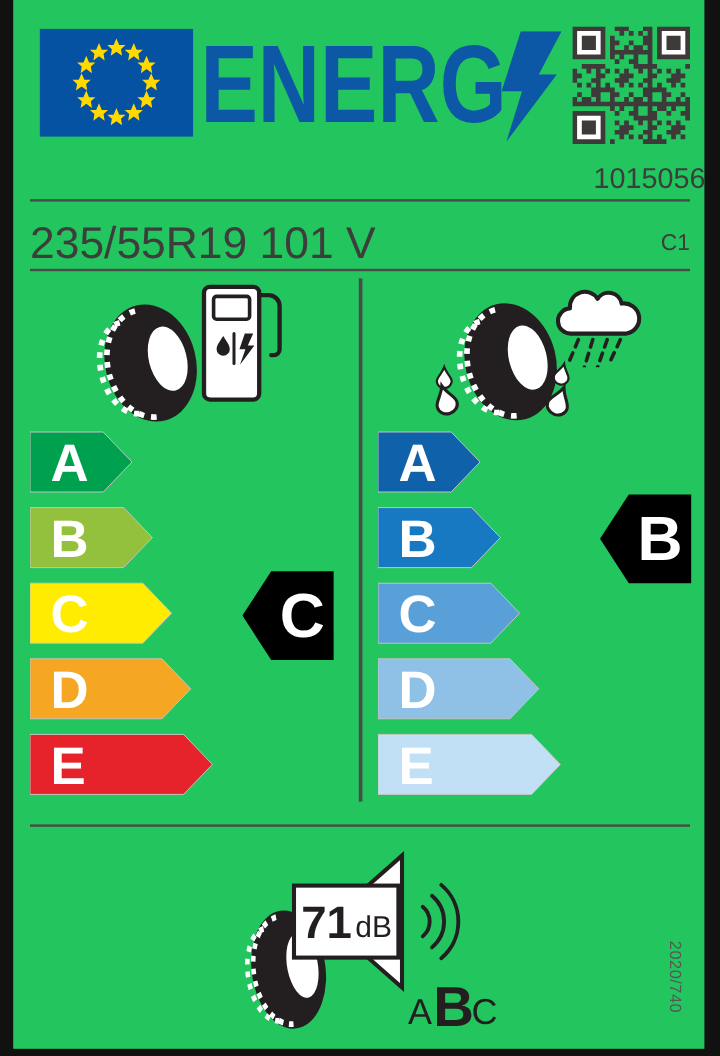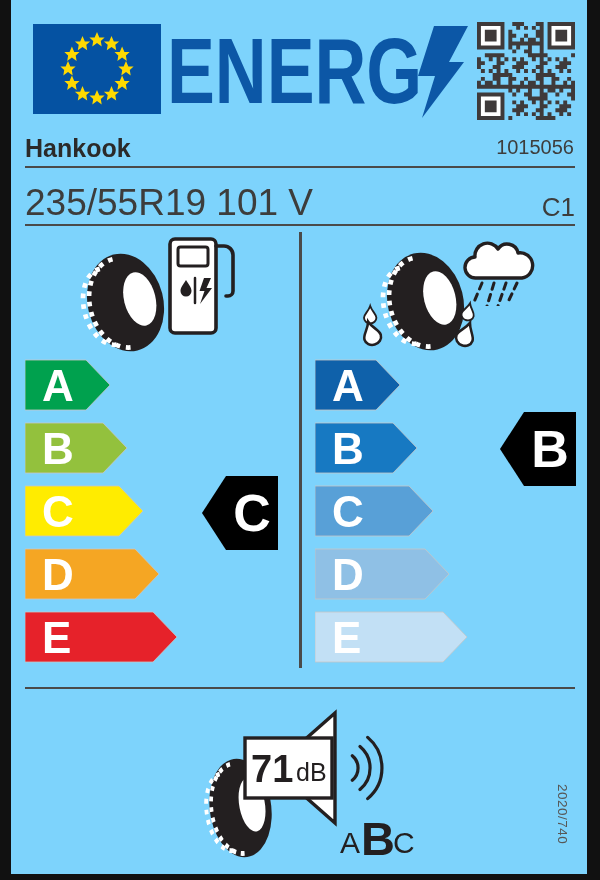--- a/index.html
+++ b/index.html
@@ -1,24 +1,24 @@
 <!DOCTYPE html>
 <html><head>
 <meta charset="utf-8">
 <style>
   html,body{margin:0;padding:0;background:#fff;}
-  #label{position:relative;width:600px;height:880px;background:#7dd3fc;overflow:hidden;
+  #label{position:relative;width:600px;height:880px;background:#22c55e;overflow:hidden;
          font-family:"Liberation Sans",sans-serif;color:#2b2a29;}
   .abs{position:absolute;}
   .border-strip{position:absolute;background:#111;}
   .brand{left:25px;top:134px;font-size:25px;font-weight:bold;color:#2b2a29;}
-  .article{right:26px;top:136px;font-size:20px;color:#3d3d3c;}
+  .article{right:12px;top:136px;font-size:24px;color:#3d3d3c;}
   .rule{position:absolute;left:25px;width:550px;height:2px;background:#4a4a49;}
   .tsize{left:25px;top:182px;font-size:37px;color:#3d3d3c;}
-  .tclass{right:25px;top:192px;font-size:26px;color:#3d3d3c;}
+  .tclass{right:25px;top:192px;font-size:19px;color:#3d3d3c;}
   .vdiv{position:absolute;left:299px;top:232px;width:3px;height:436px;background:#4a4a49;}
   .energy-word{left:167px;top:25px;font-size:92px;line-height:92px;font-weight:bold;
                color:#0c57a6;letter-spacing:0px;transform:scaleX(0.78);transform-origin:left top;
                white-space:nowrap;}
   .reg{left:555px;top:784px;font-size:13.5px;color:#575756;writing-mode:vertical-rl;letter-spacing:0.5px;}
   svg text{font-family:"Liberation Sans",sans-serif;}
 </style>
 </head>
 <body>
 
@@ -68,21 +68,20 @@
 
   <svg class="abs" style="left:477px;top:22px;" width="98" height="98" viewBox="0 0 25 25" fill="#3f3a3a">
     <g>
       <path d="M0 0h7v7h-7z M18 0h7v7h-7z M0 18h7v7h-7z" fill="#3f3a3a"></path>
       <path d="M1 1h5v5h-5z M19 1h5v5h-5z M1 19h5v5h-5z" fill="#fff"></path>
       <path d="M2 2h3v3h-3z M20 2h3v3h-3z M2 20h3v3h-3z" fill="#3f3a3a"></path>
       <path id="qr-modules" d="M9 0h1v1h-1zM10 0h1v1h-1zM11 0h1v1h-1zM15 0h1v1h-1zM16 0h1v1h-1zM10 1h1v1h-1zM12 1h1v1h-1zM14 1h1v1h-1zM16 1h1v1h-1zM8 2h1v1h-1zM15 2h1v1h-1zM16 2h1v1h-1zM8 3h1v1h-1zM9 3h1v1h-1zM12 3h1v1h-1zM15 3h1v1h-1zM16 3h1v1h-1zM8 4h1v1h-1zM11 4h1v1h-1zM13 4h1v1h-1zM14 4h1v1h-1zM16 4h1v1h-1zM8 5h1v1h-1zM9 5h1v1h-1zM10 5h1v1h-1zM11 5h1v1h-1zM12 5h1v1h-1zM13 5h1v1h-1zM14 5h1v1h-1zM15 5h1v1h-1zM16 5h1v1h-1zM8 6h1v1h-1zM10 6h1v1h-1zM13 6h1v1h-1zM16 6h1v1h-1zM9 7h1v1h-1zM12 7h1v1h-1zM13 7h1v1h-1zM16 7h1v1h-1zM2 8h1v1h-1zM3 8h1v1h-1zM4 8h1v1h-1zM5 8h1v1h-1zM6 8h1v1h-1zM13 8h1v1h-1zM14 8h1v1h-1zM15 8h1v1h-1zM16 8h1v1h-1zM17 8h1v1h-1zM24 8h1v1h-1zM0 9h1v1h-1zM3 9h1v1h-1zM5 9h1v1h-1zM7 9h1v1h-1zM9 9h1v1h-1zM11 9h1v1h-1zM14 9h1v1h-1zM16 9h1v1h-1zM18 9h1v1h-1zM20 9h1v1h-1zM22 9h1v1h-1zM0 10h1v1h-1zM1 10h1v1h-1zM5 10h1v1h-1zM6 10h1v1h-1zM10 10h1v1h-1zM11 10h1v1h-1zM12 10h1v1h-1zM16 10h1v1h-1zM17 10h1v1h-1zM21 10h1v1h-1zM22 10h1v1h-1zM23 10h1v1h-1zM0 11h1v1h-1zM4 11h1v1h-1zM5 11h1v1h-1zM9 11h1v1h-1zM10 11h1v1h-1zM11 11h1v1h-1zM15 11h1v1h-1zM16 11h1v1h-1zM20 11h1v1h-1zM21 11h1v1h-1zM22 11h1v1h-1zM1 12h1v1h-1zM3 12h1v1h-1zM5 12h1v1h-1zM7 12h1v1h-1zM10 12h1v1h-1zM12 12h1v1h-1zM14 12h1v1h-1zM16 12h1v1h-1zM18 12h1v1h-1zM21 12h1v1h-1zM23 12h1v1h-1zM4 13h1v1h-1zM5 13h1v1h-1zM6 13h1v1h-1zM7 13h1v1h-1zM8 13h1v1h-1zM15 13h1v1h-1zM16 13h1v1h-1zM17 13h1v1h-1zM18 13h1v1h-1zM19 13h1v1h-1zM1 14h1v1h-1zM4 14h1v1h-1zM5 14h1v1h-1zM8 14h1v1h-1zM9 14h1v1h-1zM12 14h1v1h-1zM15 14h1v1h-1zM16 14h1v1h-1zM19 14h1v1h-1zM20 14h1v1h-1zM23 14h1v1h-1zM0 15h1v1h-1zM2 15h1v1h-1zM3 15h1v1h-1zM5 15h1v1h-1zM8 15h1v1h-1zM11 15h1v1h-1zM13 15h1v1h-1zM14 15h1v1h-1zM16 15h1v1h-1zM19 15h1v1h-1zM22 15h1v1h-1zM24 15h1v1h-1zM0 16h1v1h-1zM1 16h1v1h-1zM2 16h1v1h-1zM3 16h1v1h-1zM4 16h1v1h-1zM5 16h1v1h-1zM6 16h1v1h-1zM7 16h1v1h-1zM8 16h1v1h-1zM9 16h1v1h-1zM10 16h1v1h-1zM11 16h1v1h-1zM12 16h1v1h-1zM13 16h1v1h-1zM14 16h1v1h-1zM15 16h1v1h-1zM16 16h1v1h-1zM17 16h1v1h-1zM18 16h1v1h-1zM19 16h1v1h-1zM20 16h1v1h-1zM21 16h1v1h-1zM22 16h1v1h-1zM23 16h1v1h-1zM24 16h1v1h-1zM8 17h1v1h-1zM10 17h1v1h-1zM13 17h1v1h-1zM16 17h1v1h-1zM18 17h1v1h-1zM19 17h1v1h-1zM21 17h1v1h-1zM24 17h1v1h-1zM9 18h1v1h-1zM12 18h1v1h-1zM13 18h1v1h-1zM16 18h1v1h-1zM17 18h1v1h-1zM20 18h1v1h-1zM23 18h1v1h-1zM24 18h1v1h-1zM13 19h1v1h-1zM14 19h1v1h-1zM15 19h1v1h-1zM16 19h1v1h-1zM17 19h1v1h-1zM24 19h1v1h-1zM9 20h1v1h-1zM11 20h1v1h-1zM14 20h1v1h-1zM16 20h1v1h-1zM18 20h1v1h-1zM20 20h1v1h-1zM22 20h1v1h-1zM10 21h1v1h-1zM11 21h1v1h-1zM12 21h1v1h-1zM16 21h1v1h-1zM17 21h1v1h-1zM21 21h1v1h-1zM22 21h1v1h-1zM23 21h1v1h-1zM9 22h1v1h-1zM10 22h1v1h-1zM11 22h1v1h-1zM15 22h1v1h-1zM16 22h1v1h-1zM20 22h1v1h-1zM21 22h1v1h-1zM22 22h1v1h-1zM10 23h1v1h-1zM12 23h1v1h-1zM14 23h1v1h-1zM16 23h1v1h-1zM18 23h1v1h-1zM21 23h1v1h-1zM23 23h1v1h-1zM8 24h1v1h-1zM15 24h1v1h-1zM16 24h1v1h-1zM17 24h1v1h-1zM18 24h1v1h-1zM19 24h1v1h-1z" fill="#3f3a3a"></path>
     </g>
   </svg>
 
-  <div class="abs brand">Hankook</div>
   <div class="abs article">1015056</div>
   <div class="rule" style="top:166px;"></div>
   <div class="abs tsize">235/55R19 101 V</div>
   <div class="abs tclass">C1</div>
   <div class="rule" style="top:224px;"></div>
   <div class="vdiv"></div>
 
   <svg class="abs" style="left:73px;top:250px;" width="105" height="105" viewBox="0 0 100 100">
     <use href="#tire-shape"></use>
   </svg>

